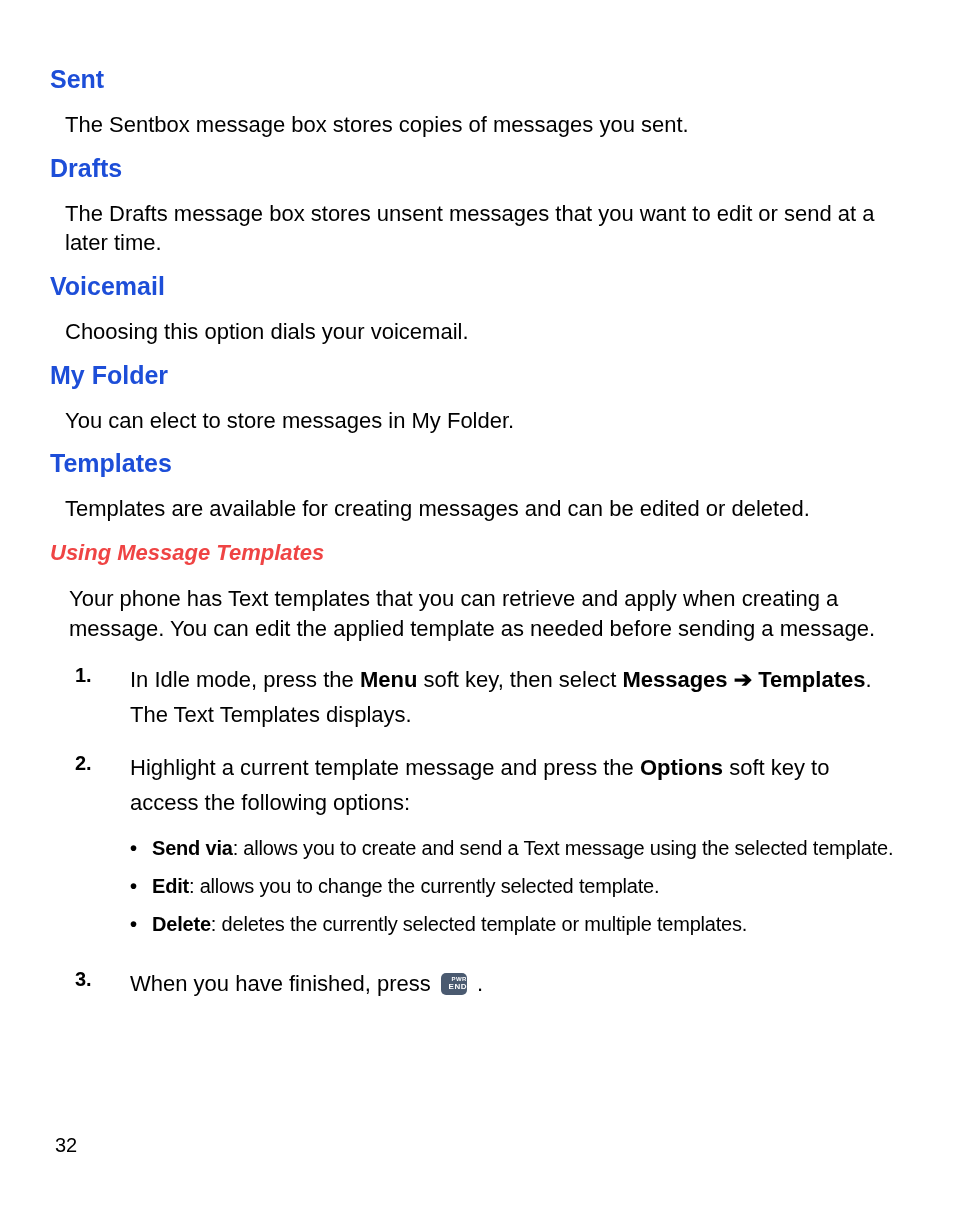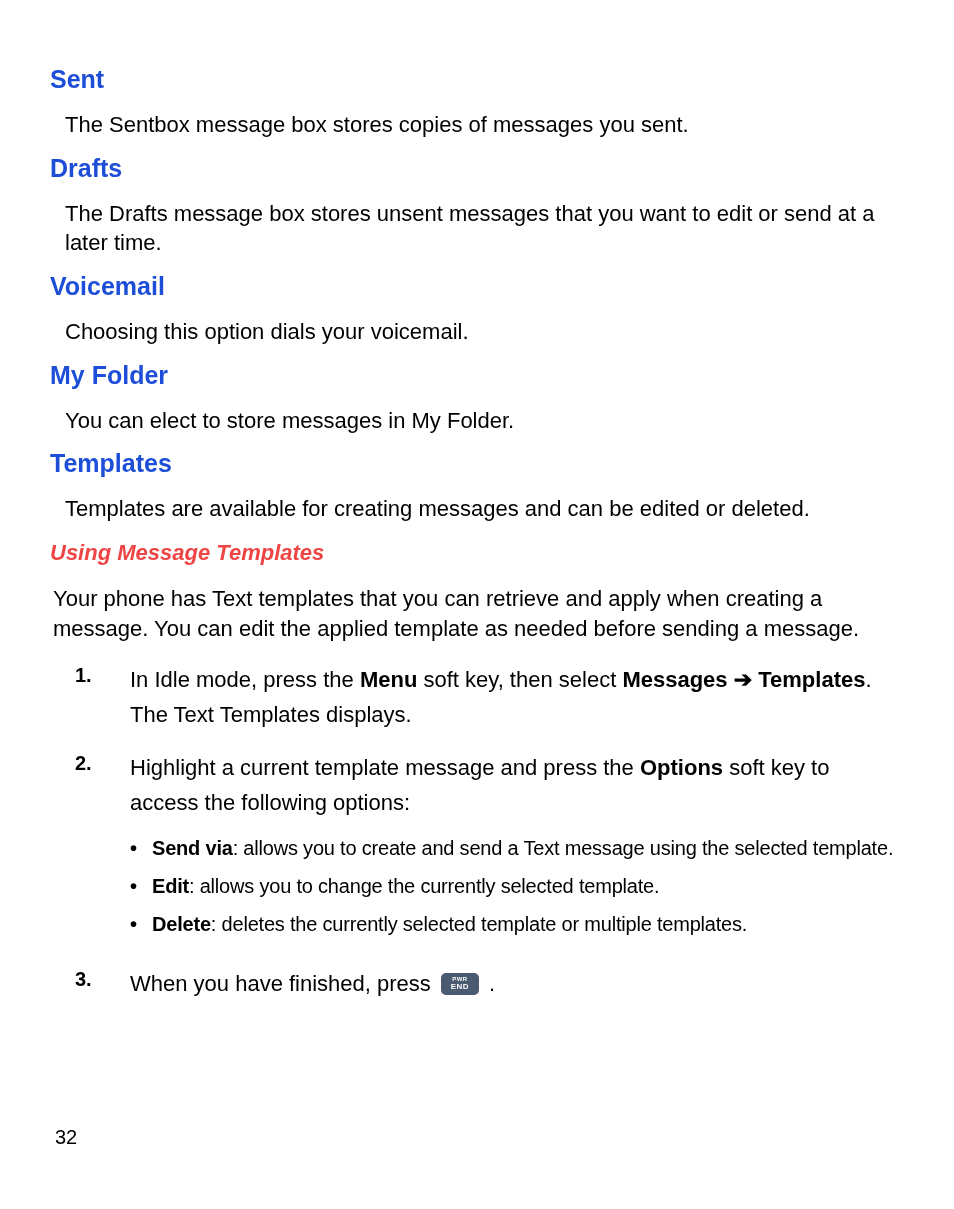--- a/index.html
+++ b/index.html
@@ -33,21 +33,21 @@
   }
   .sub-blue-italic {
     color: #ef4444;
     font-weight: bold;
     font-style: italic;
     font-size: 22px;
     margin: 16px 0 18px 0;
   }
   .body-p-wide {
     font-size: 22px;
-    margin: 0 0 18px 3px;
+    margin: 0 0 18px 19px;
     line-height: 1.35;
   }
   ol.numlist {
     list-style: none;
     margin: 0 0 0 25px;
     padding: 0;
   }
   ol.numlist > li {
     display: flex;
     margin-bottom: 18px;
@@ -79,41 +79,41 @@
   ul.bullets .dot {
     width: 22px;
     flex-shrink: 0;
     font-weight: bold;
   }
   ul.bullets .bcontent { font-family: Arial, Helvetica, sans-serif; }
   ul.bullets .bcontent .b { font-weight: bold; }
   .end-key {
     display: inline-block;
     vertical-align: middle;
-    width: 38px;
+    width: 26px;
     height: 22px;
     background: #4a5a70;
     border-radius: 5px;
     position: relative;
     top: -1px;
     margin: 0 4px;
     color: #fff;
     font-size: 7px;
     font-weight: bold;
     line-height: 1;
-    text-align: center;
+    text-align: right;
     padding-top: 3px;
     box-sizing: border-box;
     font-family: Arial, sans-serif;
   }
   .end-key .l1 { display:block; font-size:6px; letter-spacing:0.5px;}
   .end-key .l2 { display:block; font-size:8px; margin-top:1px; letter-spacing:0.5px;}
   .page-num {
     position: absolute;
-    bottom: 60px;
+    bottom: 52px;
     left: 55px;
     font-size: 20px;
   }
   .condensed { font-stretch: condensed; letter-spacing: -0.2px; }
 </style>
 </head>
 <body>
 
 <div class="page">
 

